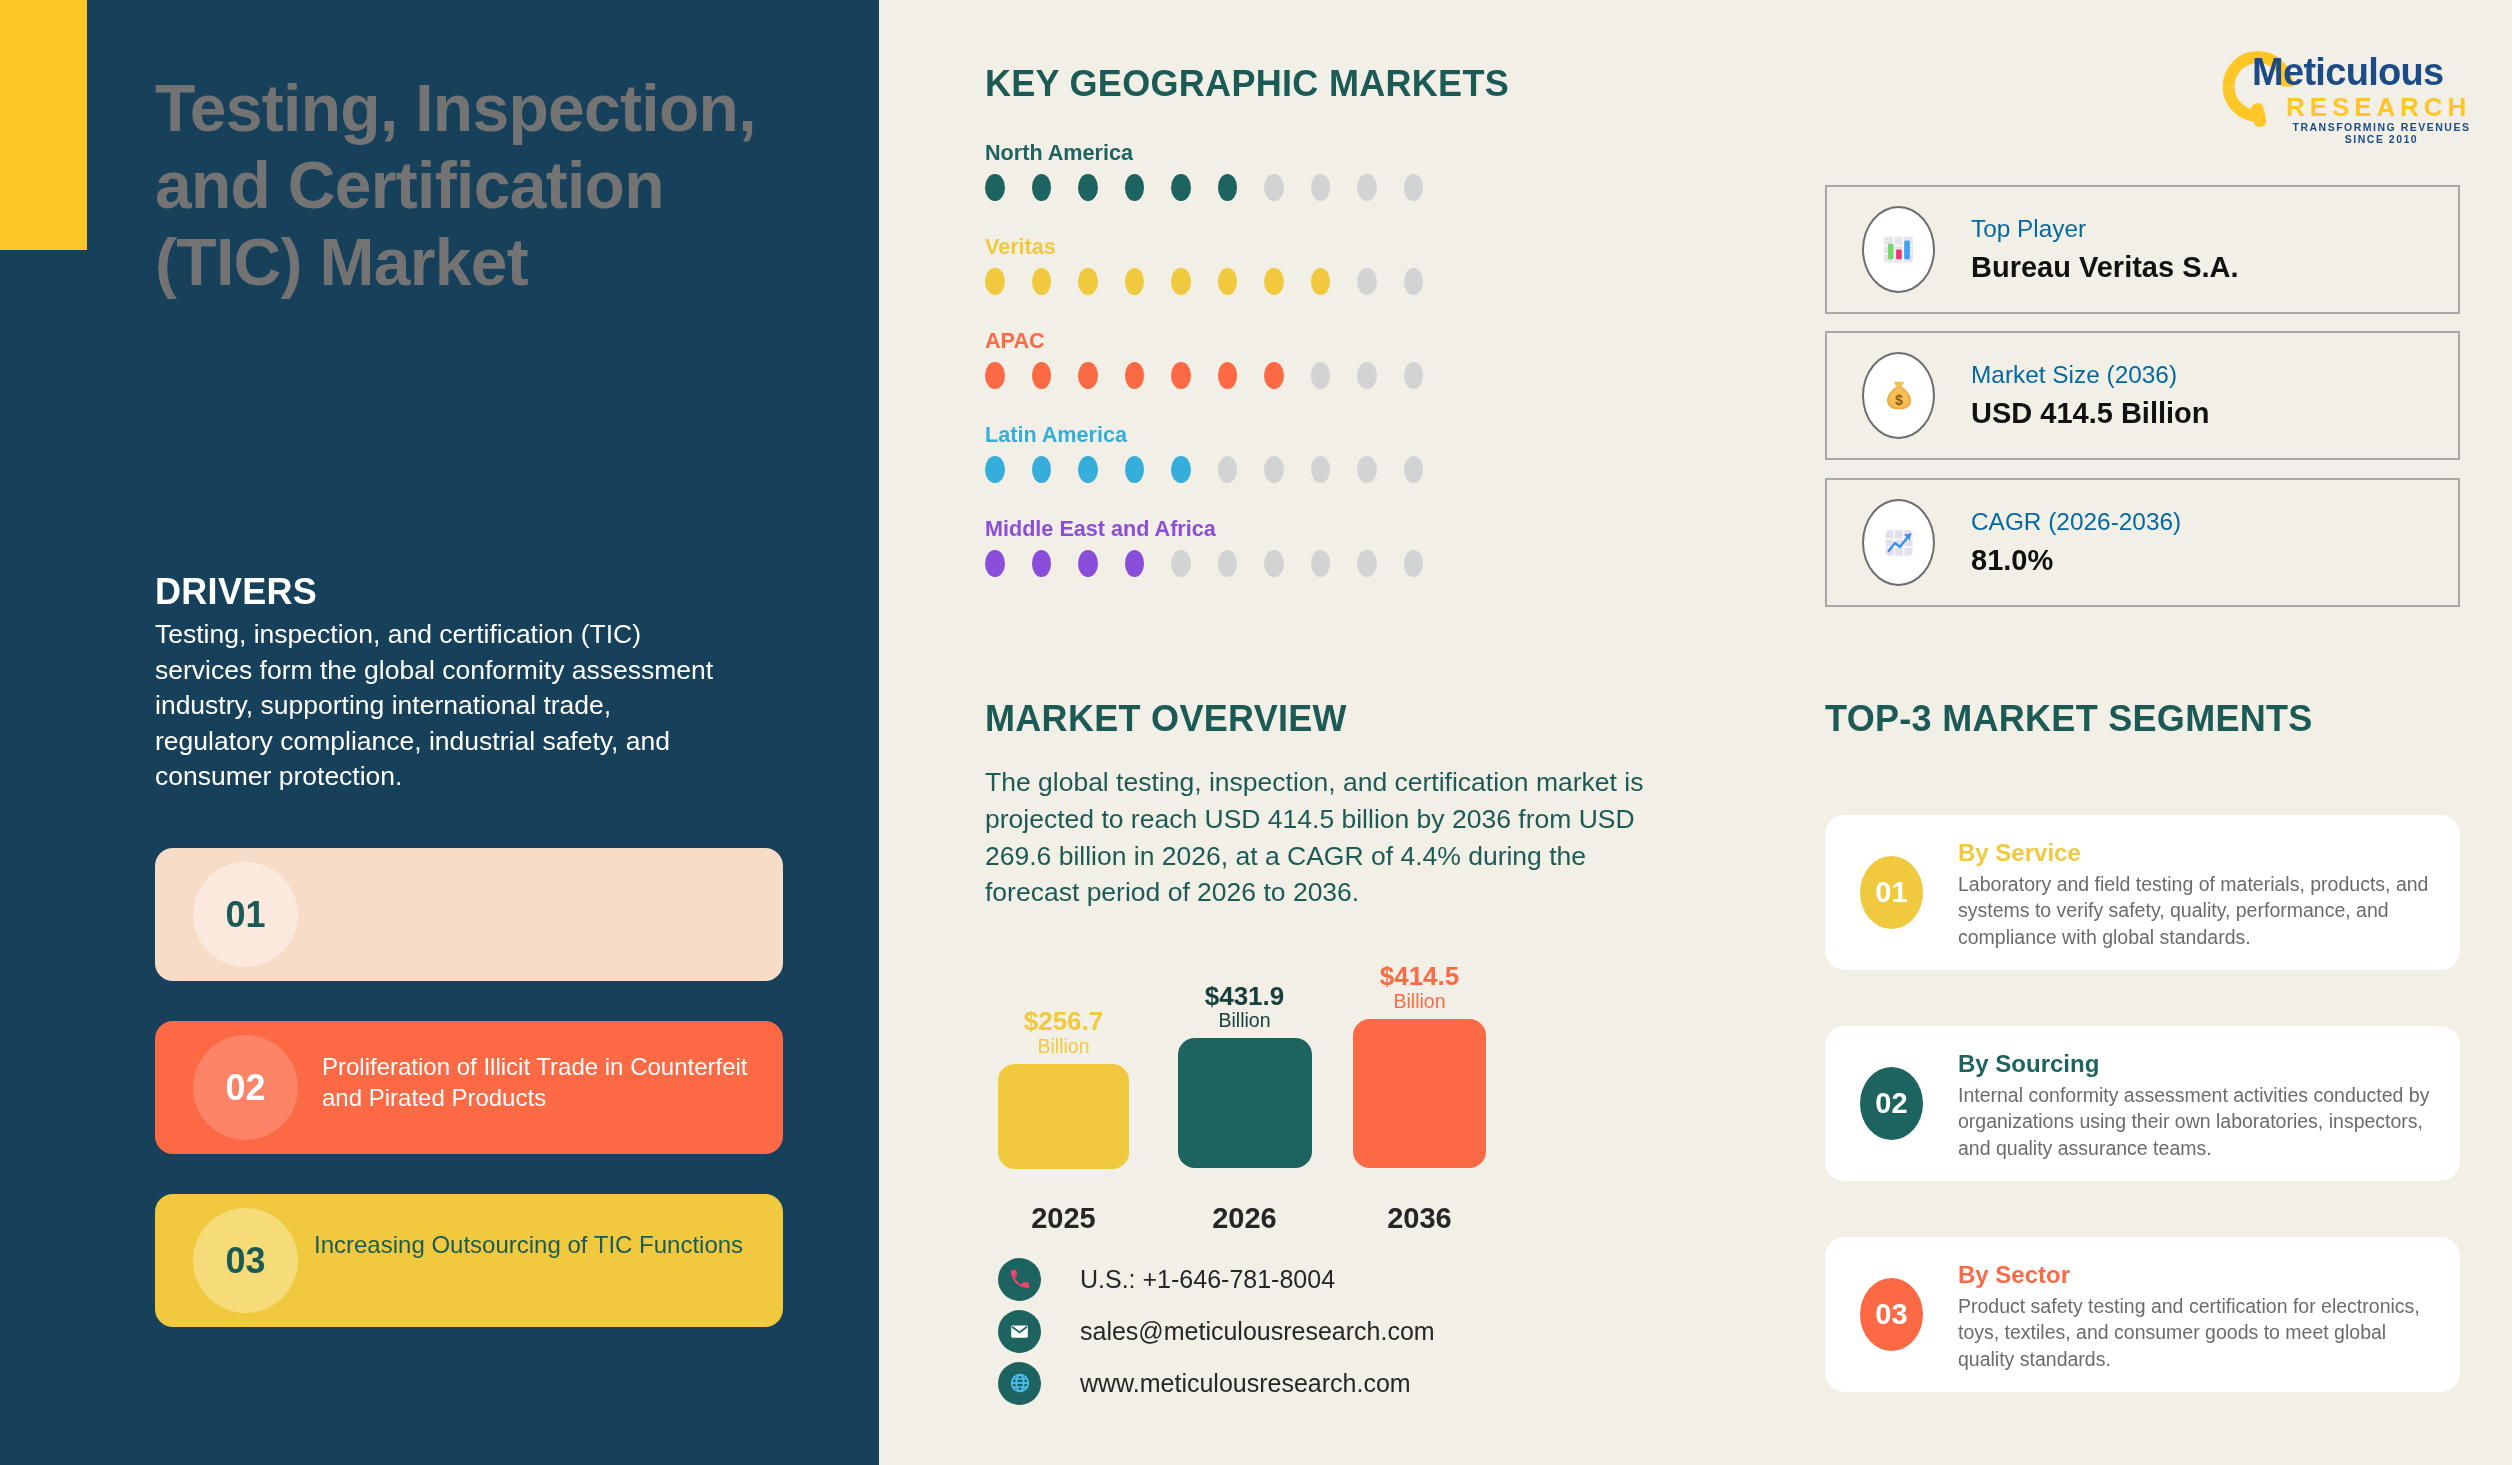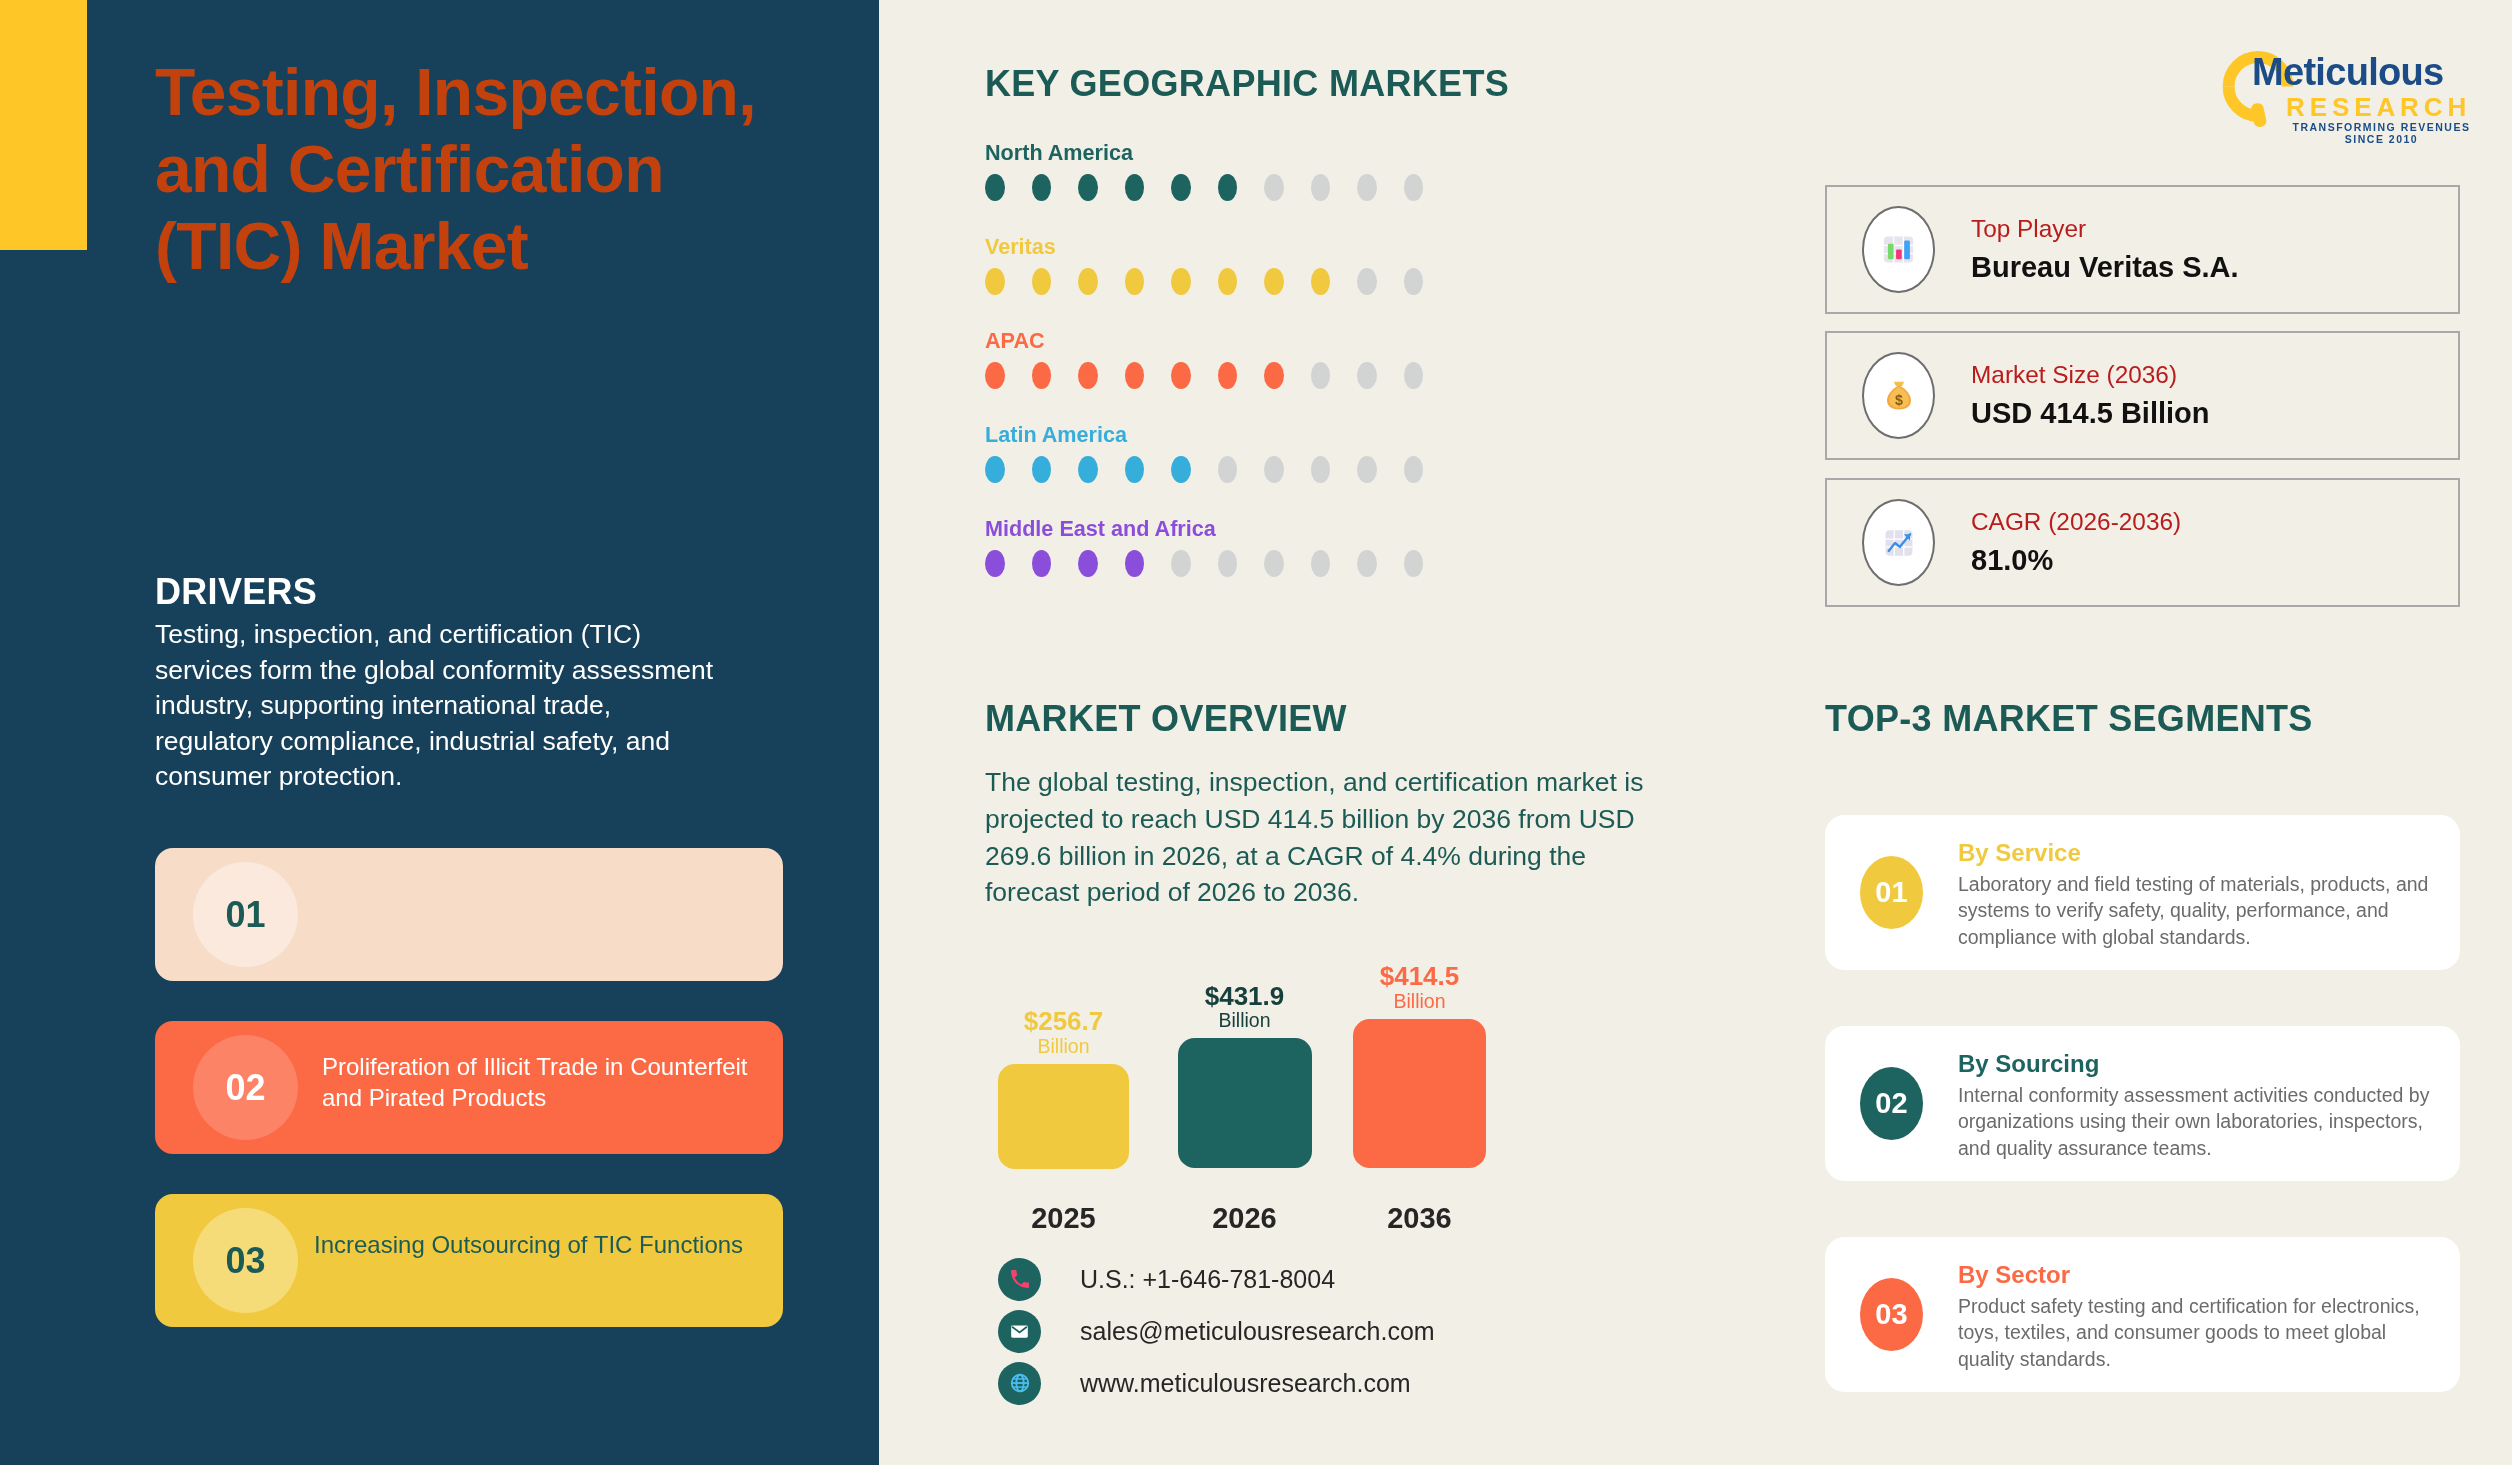--- a/index.html
+++ b/index.html
@@ -14,22 +14,22 @@
   
   #left-panel{
     position:absolute; left:0; top:0; width:879px; height:1465px;
     background:#17405A;
   }
   #accent-bar{
     position:absolute; left:0; top:0; width:87px; height:250px;
     background:#FFC627;
   }
   #title{
-    position:absolute; left:155px; top:54px; width:670px;
-    color:#c2410c; font-size:66px; font-weight:bold; line-height:1.17;
+    position:absolute; left:155px; top:70px; width:670px;
+    color:#737373; font-size:66px; font-weight:bold; line-height:1.17;
     letter-spacing:-0.7px;
   }
   #drivers-head{
     position:absolute; left:155px; top:571px;
     color:#FFFFFF; font-size:36px; font-weight:bold; letter-spacing:0.3px;
   }
   #drivers-body{
     position:absolute; left:155px; top:617px; width:572px;
     color:#FFFFFF; font-size:26.5px; line-height:1.34;
   }
@@ -128,21 +128,21 @@
     border:2.1px solid #A8A8A8; background:#F2EFE6;
     display:flex; align-items:center;
   }
   .info-icon{
     width:73px; height:87px; border-radius:50%;
     border:2.8px solid #6E6E6E; background:#FFFFFF;
     margin-left:35px; flex:none;
     display:flex; align-items:center; justify-content:center; font-size:36px;
   }
   .info-txt{ margin-left:36px; }
-  .info-label{ font-size:24.4px; color:#b91c1c; line-height:1.45; }
+  .info-label{ font-size:24.4px; color:#0369a1; line-height:1.45; }
   .info-value{ font-size:29px; font-weight:bold; color:#111111; line-height:1.45; }
   #info-1{ top:185px; }
   #info-2{ top:331px; }
   #info-3{ top:478px; }
 
   
   #segments-head{ left:1825px; top:698px; }
   .seg-card{
     position:absolute; left:1825px; width:635px;
     background:#FFFFFF; border-radius:19.5px; display:flex; align-items:center;

